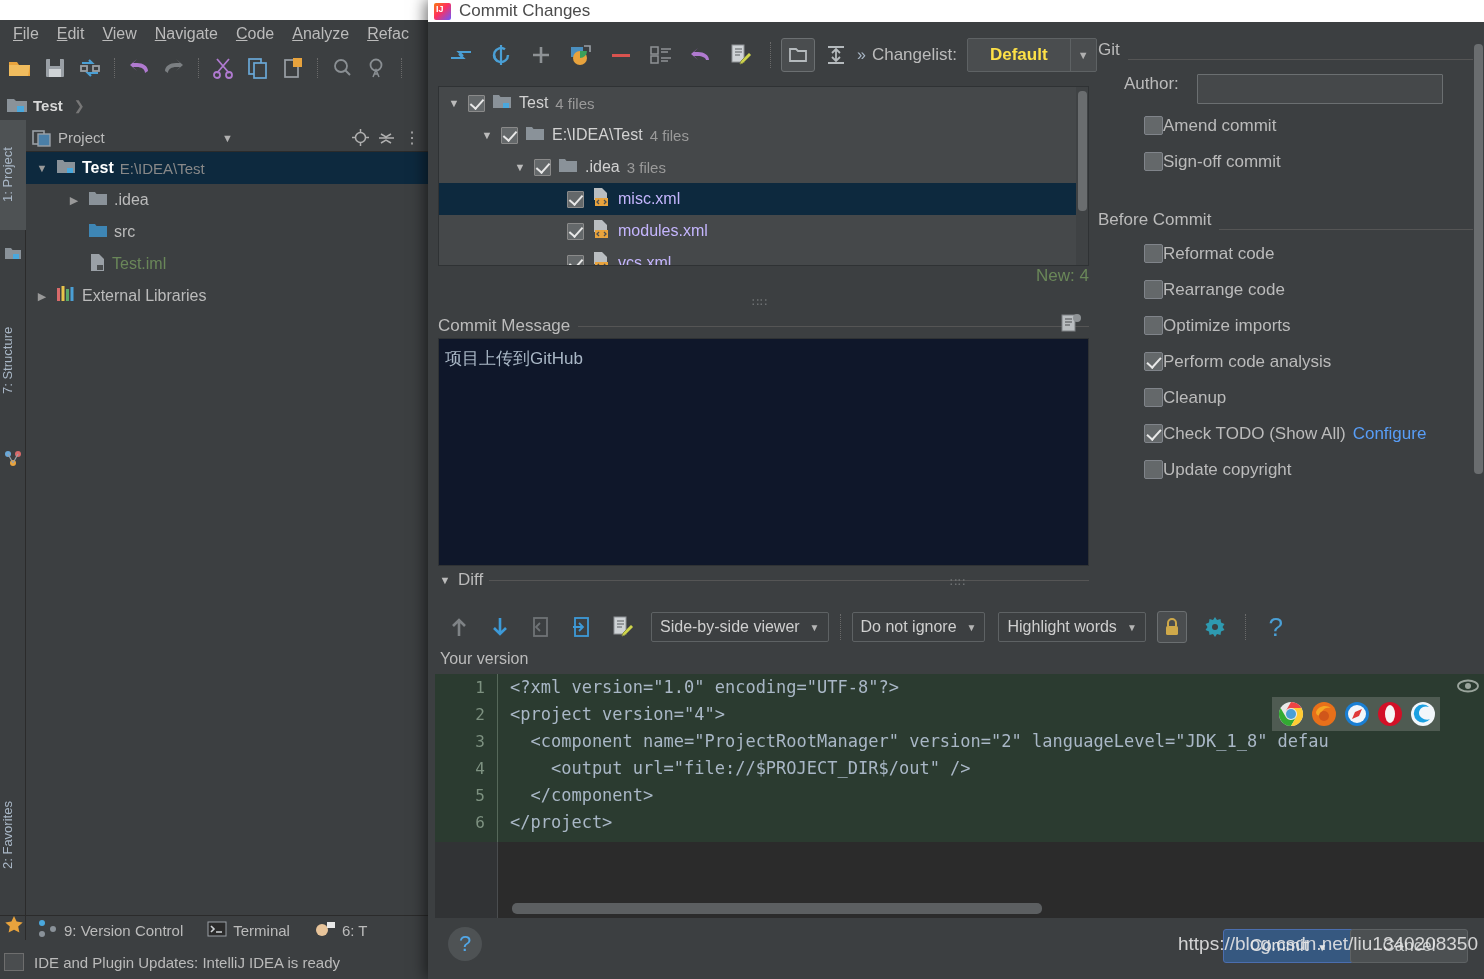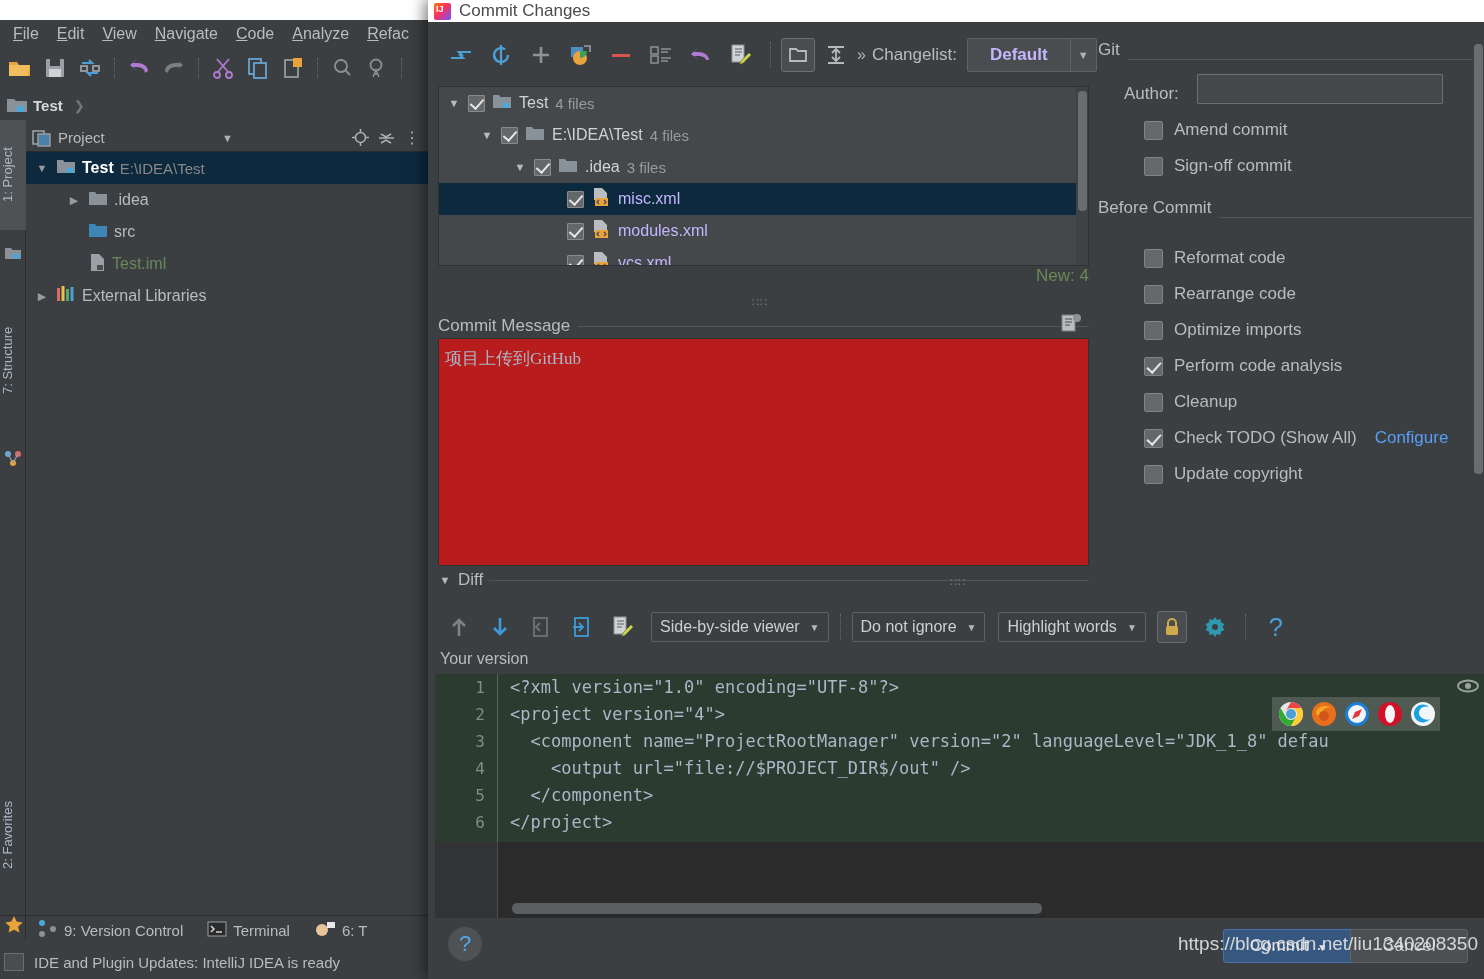--- a/index.html
+++ b/index.html
@@ -126,21 +126,21 @@
   .dt-ico { width: 38px; height: 34px; display:flex; align-items:center; justify-content:center; }
   .dt-ico.framed { border: 1px solid #6b6f71; background: #4a4d4f; border-radius: 3px; width: 34px; }
   .dt-dotsep { width: 1px; height: 26px; border-left: 1px dotted #6a6a6a; margin: 0 8px; }
   .chg-chev { color: #a9b7c6; font-size: 16px; margin-right: 4px; }
   .chg-label { color: #bbbbbb; font-size: 17px; margin-right: 8px; white-space: nowrap; }
   .chg-combo {
     display: flex; align-items: center; height: 34px;
     border: 1px solid #5e6264; background: #4a4d4f; border-radius: 2px;
   }
   .chg-combo .val {
-    color: #c4b5fd; font-size: 17px; font-weight: bold; padding: 0 22px;
+    color: #fde047; font-size: 17px; font-weight: bold; padding: 0 22px;
   }
   .chg-combo .arrow {
     width: 26px; text-align: center; color: #b0b0b0; font-size: 11px;
     border-left: 1px solid #5e6264; height: 100%; line-height: 32px;
   }
 
   
   .files-panel {
     position: absolute; left: 438px; top: 86px; width: 651px; height: 180px;
     background: #45484a; border: 1px solid #2f3234; overflow: hidden;
@@ -180,23 +180,23 @@
 
   
   .cm-legend {
     position: absolute; left: 438px; top: 316px; width: 651px;
     display: flex; align-items: center; gap: 8px;
   }
   .cm-legend .txt { color: #bbbbbb; font-size: 17px; white-space: nowrap; }
   .cm-legend .line { flex: 1; height: 1px; background: #555; }
   .cm-area {
     position: absolute; left: 438px; top: 338px; width: 651px; height: 228px;
-    background: #b91c1c; border: 1px solid #2f3234;
+    background: #0f172a; border: 1px solid #2f3234;
     color: #a9b7c6; font-size: 17px; padding: 8px 6px;
-    font-family: Liberation Serif, serif;
+    font-family: Liberation Sans, sans-serif;
   }
   .cm-icon { position: absolute; left: 1060px; top: 312px; width: 22px; height: 22px; }
 
   
   .diff-legend {
     position: absolute; left: 438px; top: 570px; width: 651px;
     display: flex; align-items: center; gap: 6px;
   }
   .diff-legend .tri { color: #bbb; font-size: 11px; }
   .diff-legend .txt { color: #bbbbbb; font-size: 17px; }
@@ -282,28 +282,28 @@
     font-family: "Liberation Sans", sans-serif;
   }
 
   
   .opts {
     position: absolute; left: 1098px; top: 40px; width: 386px; height: 560px;
   }
   .sec-legend { display: flex; align-items: flex-end; gap: 8px; margin-bottom: 14px; }
   .sec-legend .txt { color: #bbbbbb; font-size: 17px; white-space: nowrap; }
   .sec-legend .line { flex: 1; height: 1px; background: #555; }
-  .author-row { display: flex; align-items: flex-end; gap: 18px; padding-left: 26px; }
+  .author-row { display: flex; align-items: flex-start; gap: 18px; padding-left: 26px; margin-bottom: 12px; }
   .author-lbl { color: #bbbbbb; font-size: 17px; }
   .author-input {
     width: 246px; height: 30px; background: #45484a;
     border: 1px solid #6b6f71; border-radius: 1px;
   }
   .optrow {
-    display: flex; align-items: flex-end; gap: 11px;
+    display: flex; align-items: flex-start; 
     padding-left: 46px; height: 36px;
   }
   .ock {
     width: 19px; height: 19px; border-radius: 2px; background: #64686a;
     border: 1px solid #80848a; position: relative; flex: 0 0 auto;
   }
   .ock.on::after {
     content: ""; position: absolute; left: 5px; top: 1px;
     width: 6px; height: 12px; border: solid #e8e8e8;
     border-width: 0 2px 2px 0; transform: rotate(42deg);

